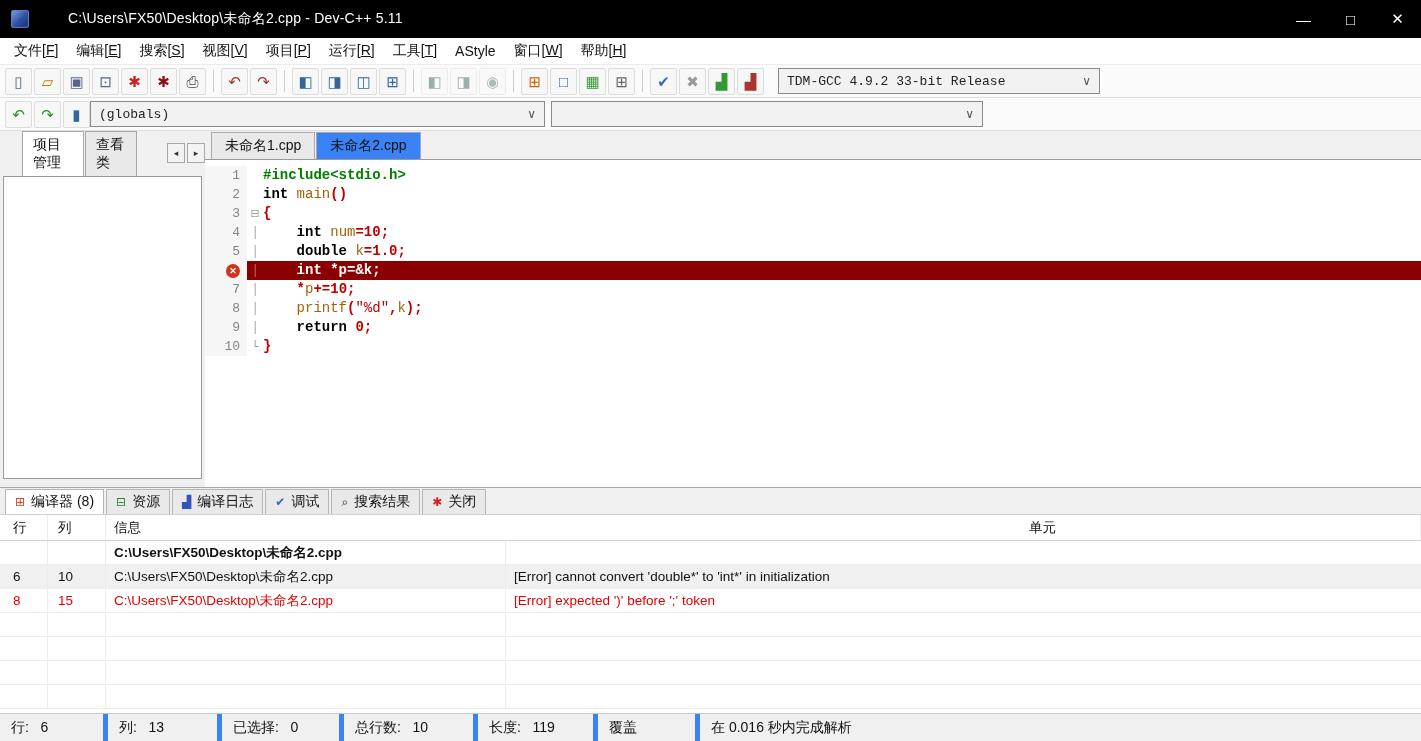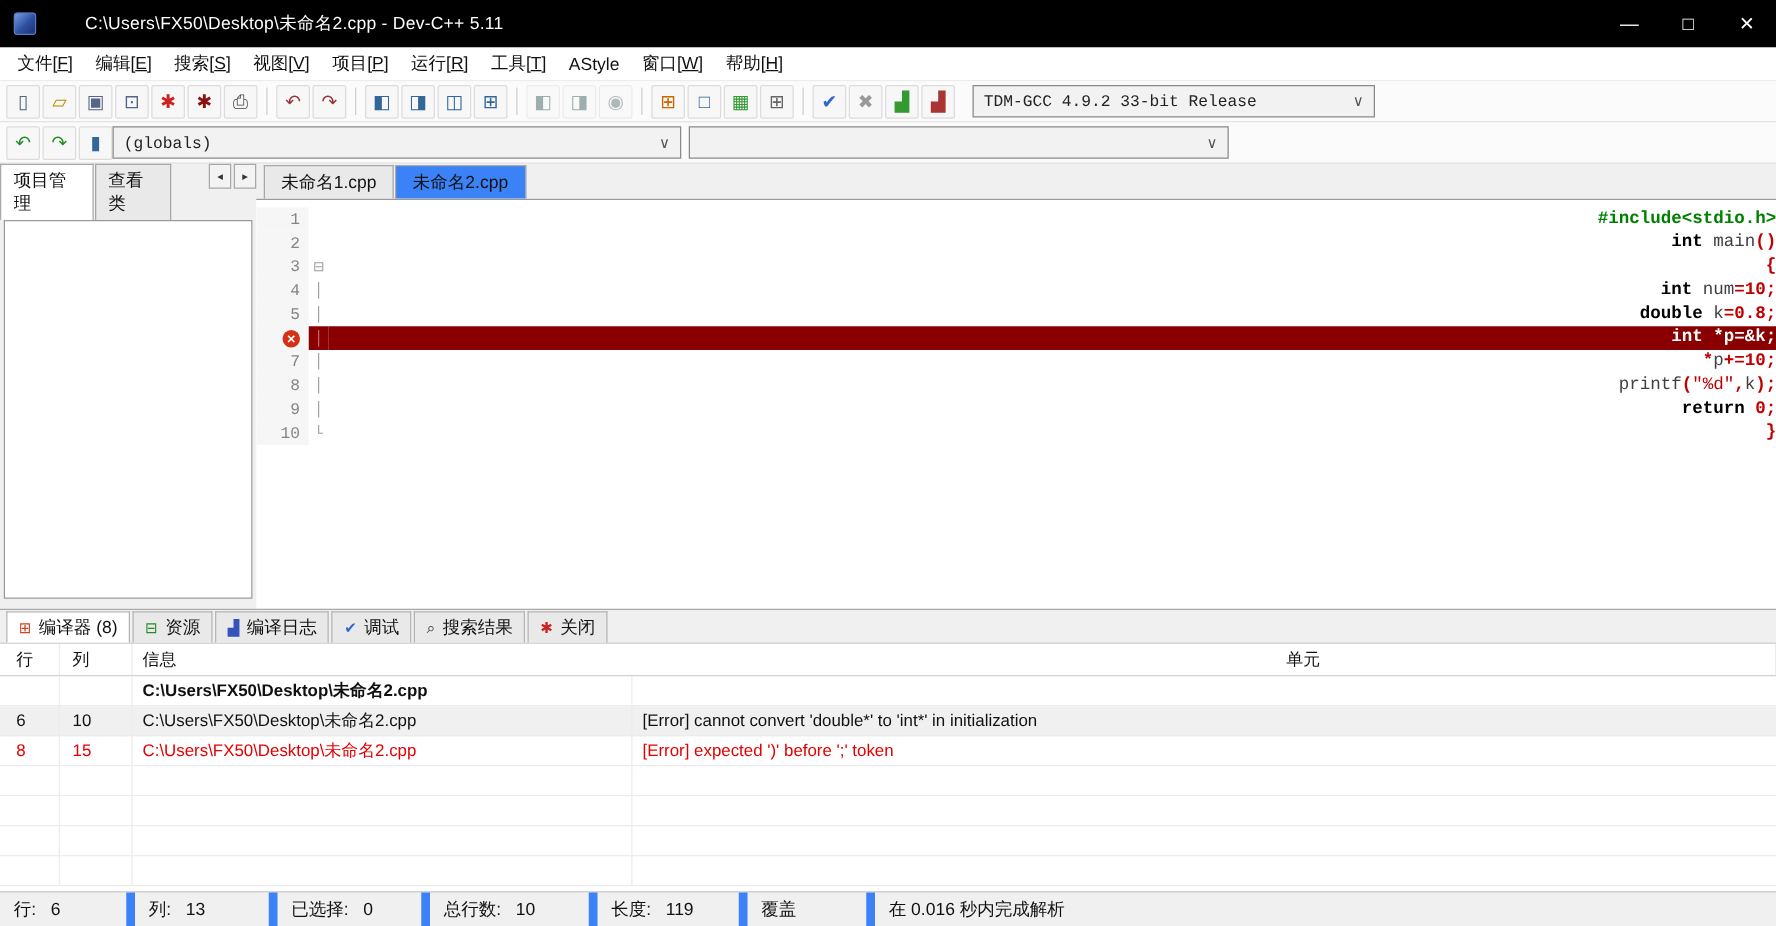--- a/index.html
+++ b/index.html
@@ -35,21 +35,21 @@
     font-family:"Liberation Mono","DejaVu Sans Mono",monospace;font-size:13px;padding-left:8px;color:#222;}
   .combo .chev{margin-left:auto;padding:0 8px;color:#555;font-size:12px;
     font-family:"DejaVu Sans",sans-serif;}
   .combo.compiler{width:322px;margin-left:14px;}
   .combo.globals{width:455px;margin-left:0;}
   .combo.members{width:432px;margin-left:6px;}
 
   
   .main{flex:1;display:flex;min-height:0;background:#f0f0f0;}
   .left-panel{flex:0 0 205px;display:flex;flex-direction:column;min-height:0;}
-  .panel-tabs{flex:0 0 28px;display:flex;align-items:flex-start;padding-left:0;gap:18px;}
+  .panel-tabs{flex:0 0 28px;display:flex;align-items:center;padding-left:22px;gap:18px;}
   .ptab{padding:4px 10px;font-size:14px;border:1px solid #a8a8a8;border-bottom:none;
     background:#e9e9e9;color:#111;}
   .ptab.active{background:#fff;}
   .tab-arrows{display:flex;margin-left:12px;margin-bottom:1px;gap:2px;}
   .arrow-btn{width:18px;height:20px;border:1px solid #a8a8a8;background:#f3f3f3;
     font-size:9px;display:flex;align-items:center;justify-content:center;color:#333;cursor:default;}
   .panel-body{flex:1;background:#fff;border:1px solid #9a9a9a;margin:0 3px 8px 3px;}
 
   .editor-region{flex:1;display:flex;flex-direction:column;min-width:0;min-height:0;}
   .editor-tabs{flex:0 0 28px;display:flex;align-items:flex-end;padding-left:6px;gap:1px;}
@@ -58,30 +58,30 @@
   .etab.active{background:#3b82f6;}
   .editor-box{flex:1;background:#fff;border-top:1px solid #9a9a9a;padding-top:6px;overflow:hidden;}
 
   
   .line-row{display:flex;height:19px;line-height:19px;
     font-family:"Liberation Mono","DejaVu Sans Mono",monospace;font-size:14px;}
   .gutter-cell{flex:0 0 42px;background:#f6f6f6;color:#858585;text-align:right;
     padding-right:7px;font-size:13px;}
   .fold-cell{flex:0 0 16px;text-align:center;color:#9a9a9a;font-size:11px;
     font-family:"DejaVu Sans",sans-serif;}
-  .code-cell{flex:1;white-space:pre;text-align:right;}
+  .code-cell{flex:1;white-space:pre;}
   .error-line .code-cell,.error-line .fold-cell{background:#8a0000;}
   .error-line .fold-cell{color:rgba(255,255,255,.45);}
   .error-line .code-cell span{color:#fff !important;font-weight:bold;}
   .tok-pre{color:#008000;font-weight:bold;}
   .tok-kw{color:#000;font-weight:bold;}
   .tok-num{color:#c00000;font-weight:bold;}
   .tok-sym{color:#c00000;font-weight:bold;}
   .tok-str{color:#c00000;}
-  .tok-pl{color:#404040;}
+  .tok-pl{color:#a16207;}
   .err-badge{display:inline-block;width:14px;height:14px;border-radius:50%;background:#d33118;
     color:#fff;font-size:9px;line-height:14px;text-align:center;
     font-family:"Liberation Sans",sans-serif;margin-top:2px;font-weight:bold;}
 
   
   .report{flex:0 0 226px;display:flex;flex-direction:column;background:#fff;
     border-top:1px solid #a8a8a8;min-height:0;}
   .rtabs{flex:0 0 27px;background:#f0f0f0;display:flex;align-items:flex-end;
     padding-left:5px;gap:2px;border-bottom:1px solid #cfcfcf;}
   .rtab{display:flex;align-items:center;gap:6px;padding:3px 9px;font-size:14px;
@@ -98,21 +98,21 @@
   .c2{flex:0 0 400px;}
   .c3{flex:1;border-right:none;}
   .trow.bold .c2,.trow.bold .c3{font-weight:bold;}
   .trow.selected{background:#f0f0f0;}
   .trow.error{color:#e40000;}
 
   
   .statusbar{flex:0 0 28px;background:#f0f0f0;border-top:1px solid #c9c9c9;
     display:flex;align-items:center;font-size:14px;color:#111;}
   .status-seg{height:100%;display:flex;align-items:center;padding-left:11px;
-    border-right:7px solid #3b82f6;white-space:pre;}
+    border-right:5px solid #3b82f6;white-space:pre;}
   .s0{width:108px;} .s1{width:114px;} .s2{width:122px;} .s3{width:134px;}
   .s4{width:120px;} .s5{width:102px;} .s6{flex:1;border-right:none;}
 </style>
 </head>
 <body>
 
 <div id="app">
 
   <div class="titlebar">
     <div class="app-icon"></div>
@@ -229,21 +229,21 @@
               <div class="code-cell"><span class="tok-sym">{</span></div>
             </div>
             <div class="line-row">
               <div class="gutter-cell">4</div>
               <div class="fold-cell">│</div>
               <div class="code-cell"><span class="tok-pl">    </span><span class="tok-kw">int</span><span class="tok-pl"> num</span><span class="tok-sym">=</span><span class="tok-num">10</span><span class="tok-sym">;</span></div>
             </div>
             <div class="line-row">
               <div class="gutter-cell">5</div>
               <div class="fold-cell">│</div>
-              <div class="code-cell"><span class="tok-pl">    </span><span class="tok-kw">double</span><span class="tok-pl"> k</span><span class="tok-sym">=</span><span class="tok-num">0.8</span><span class="tok-sym">;</span></div>
+              <div class="code-cell"><span class="tok-pl">    </span><span class="tok-kw">double</span><span class="tok-pl"> k</span><span class="tok-sym">=</span><span class="tok-num">1.0</span><span class="tok-sym">;</span></div>
             </div>
             <div class="line-row error-line">
               <div class="gutter-cell"><span class="err-badge">✕</span></div>
               <div class="fold-cell">│</div>
               <div class="code-cell"><span class="tok-pl">    int *p=&amp;k;</span></div>
             </div>
             <div class="line-row">
               <div class="gutter-cell">7</div>
               <div class="fold-cell">│</div>
               <div class="code-cell"><span class="tok-pl">    </span><span class="tok-sym">*</span><span class="tok-pl">p</span><span class="tok-sym">+=</span><span class="tok-num">10</span><span class="tok-sym">;</span></div>

